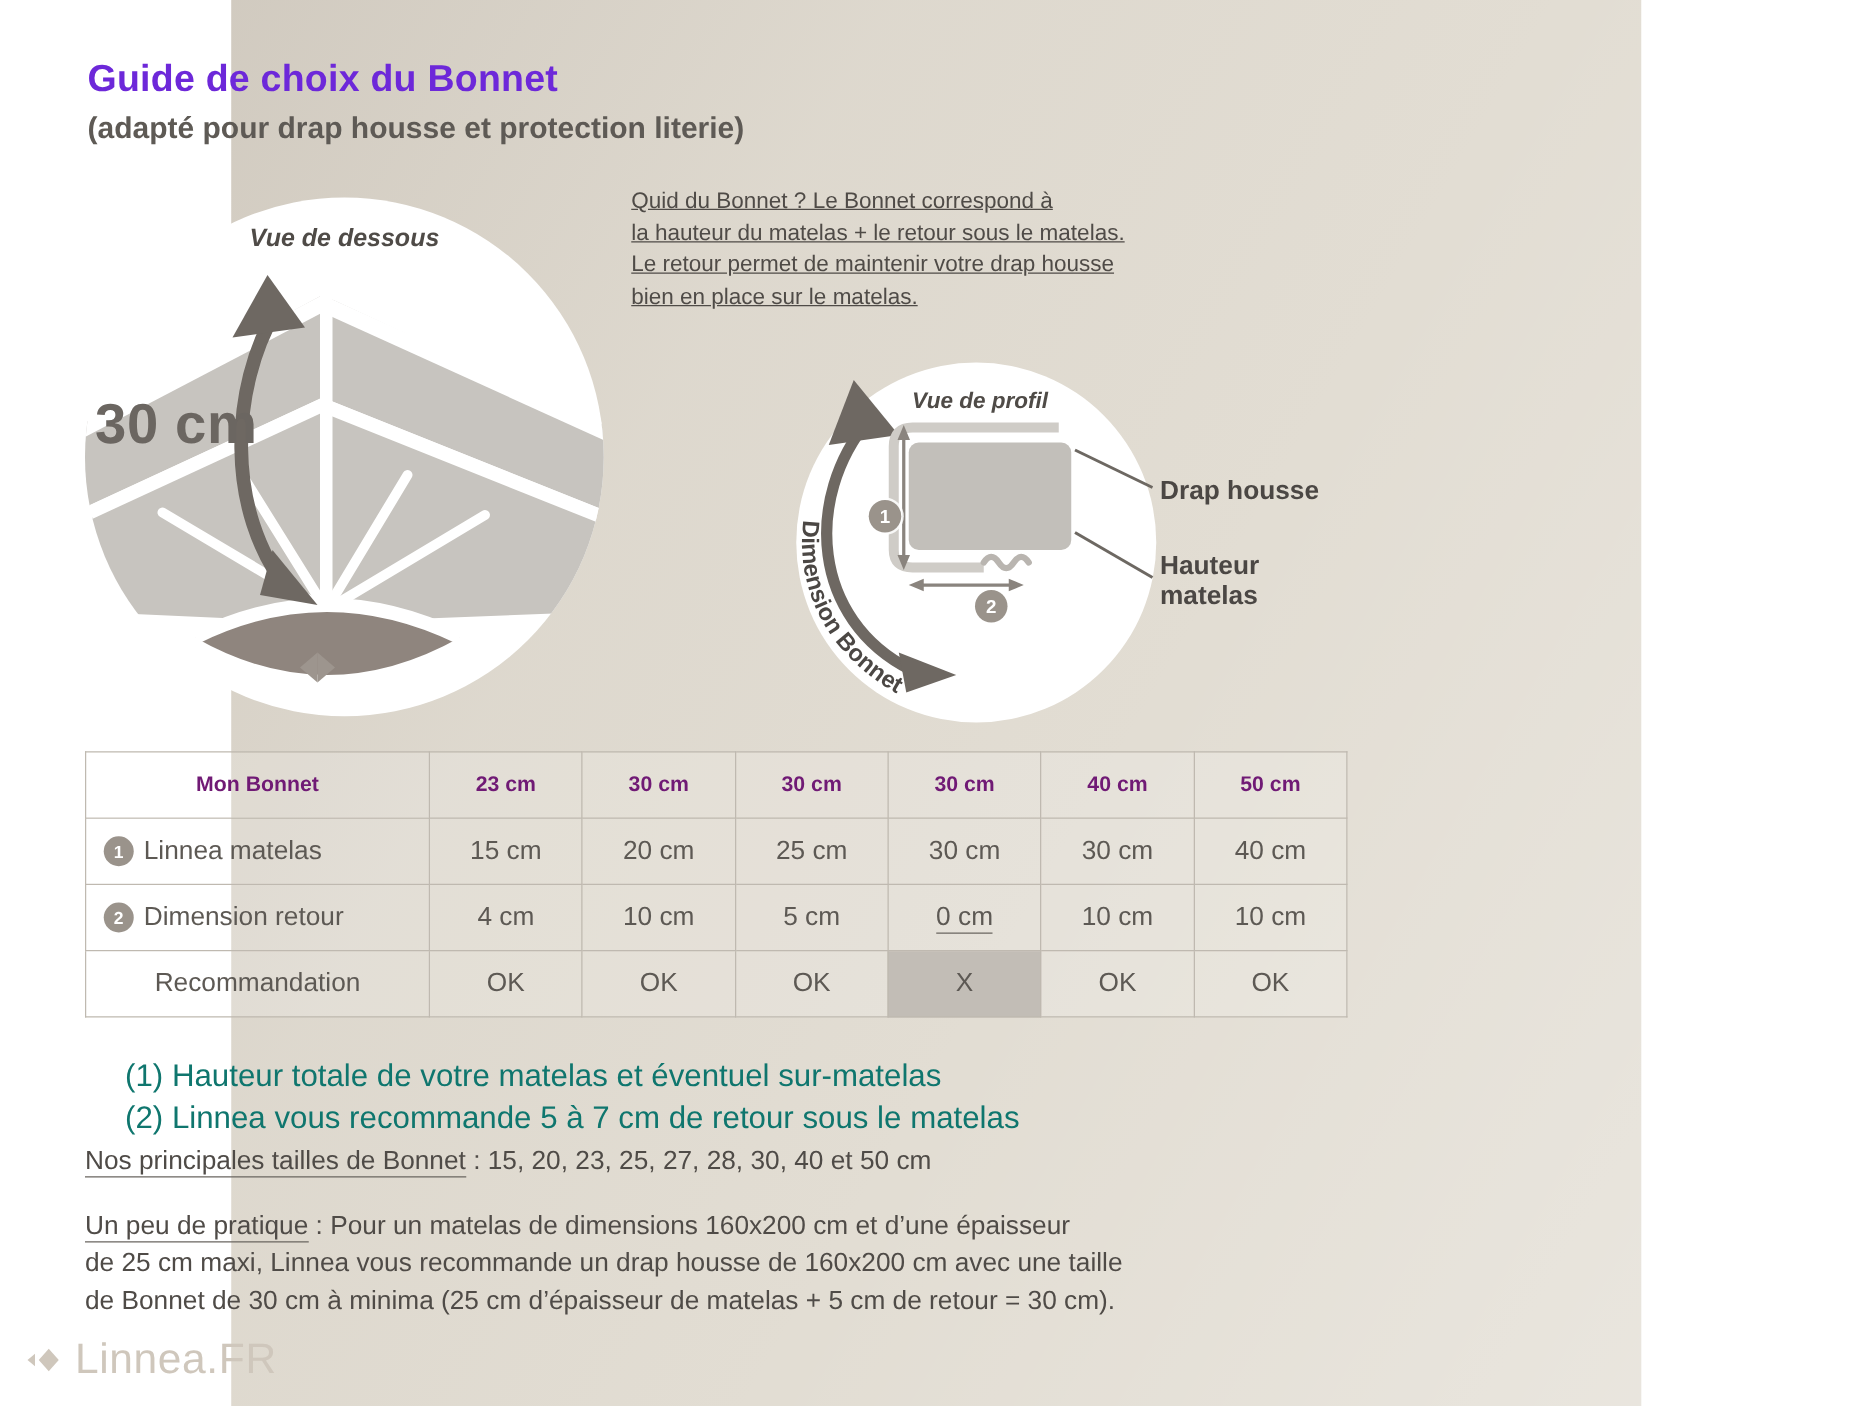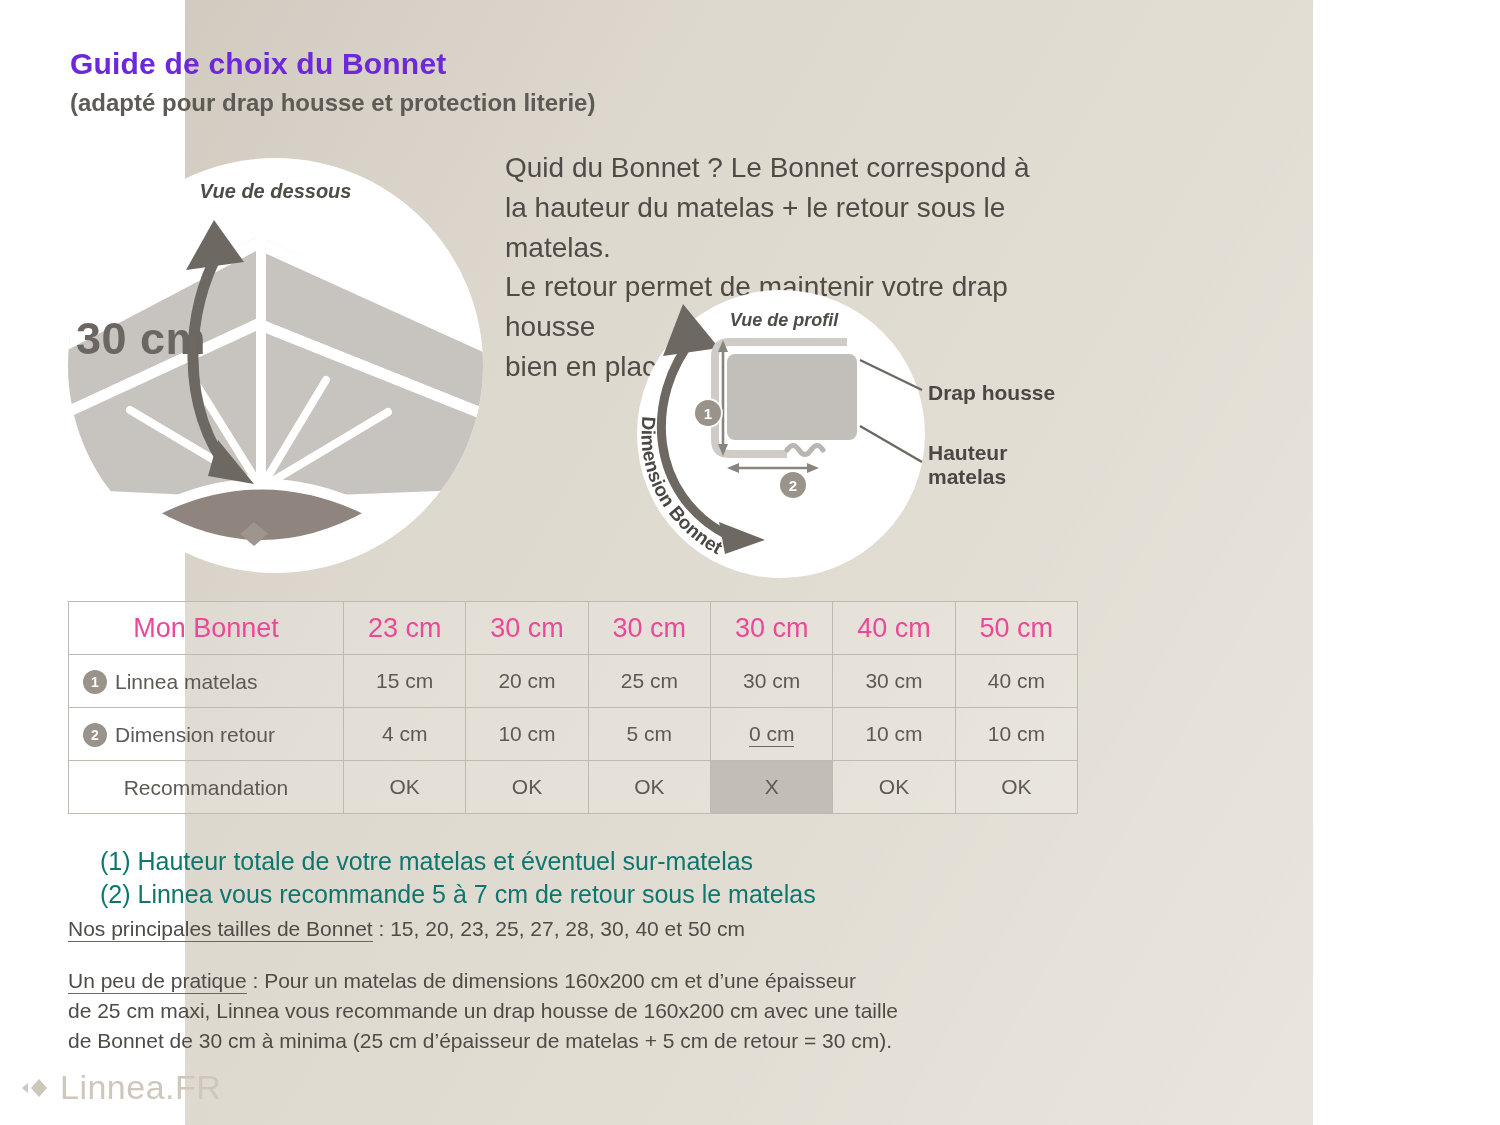--- a/index.html
+++ b/index.html
@@ -38,21 +38,21 @@
     letter-spacing:0.2px; line-height:1.25;
   }
   .h2 {
     font-size:24px; font-weight:bold; color:#5e5a55;
     line-height:1.3; margin-top:4px;
   }
 
   
   #intro {
     left:505px; top:148px; width:580px;
-    font-size:28px; line-height:1.42; color:#4f4b47;
+    font-size:18px; line-height:1.42; color:#4f4b47;text-decoration:underline;
   }
 
   
   #circle1 { left:68px; top:158px; width:415px; height:415px; }
   #circle1 .disc {
     position:absolute; inset:0; border-radius:50%;
     background:#ffffff;
   }
   #circle1 .svgwrap { position:absolute; inset:0; }
   .cap1 {
@@ -101,21 +101,21 @@
     color:#5d5954;
     font-size:21px;
     padding:0;
     height:53px;
     background:rgba(255,255,255,0.16);
   }
   td.lab {
     text-align:left; padding-left:14px; width:275px;
     position:relative;
   }
-  tr.hdr td { font-weight:normal; font-size:27px; color:#ec4899; }
+  tr.hdr td { font-weight:bold; font-size:17px; color:#701a75; }
   td.lab .labtxt { display:inline-block; vertical-align:middle; }
   td.lab .tbadge {
     display:inline-flex; width:24px; height:24px; border-radius:50%;
     background:#9a938b; color:#fff; font-size:14px; font-weight:bold;
     align-items:center; justify-content:center; vertical-align:middle;
     margin-right:8px;
   }
   td.lab.center { text-align:center; padding-left:0; }
   td.underline span { border-bottom:1.6px solid #6a6660; padding-bottom:1px; }
   td.bad { background:#c2bdb6; }

